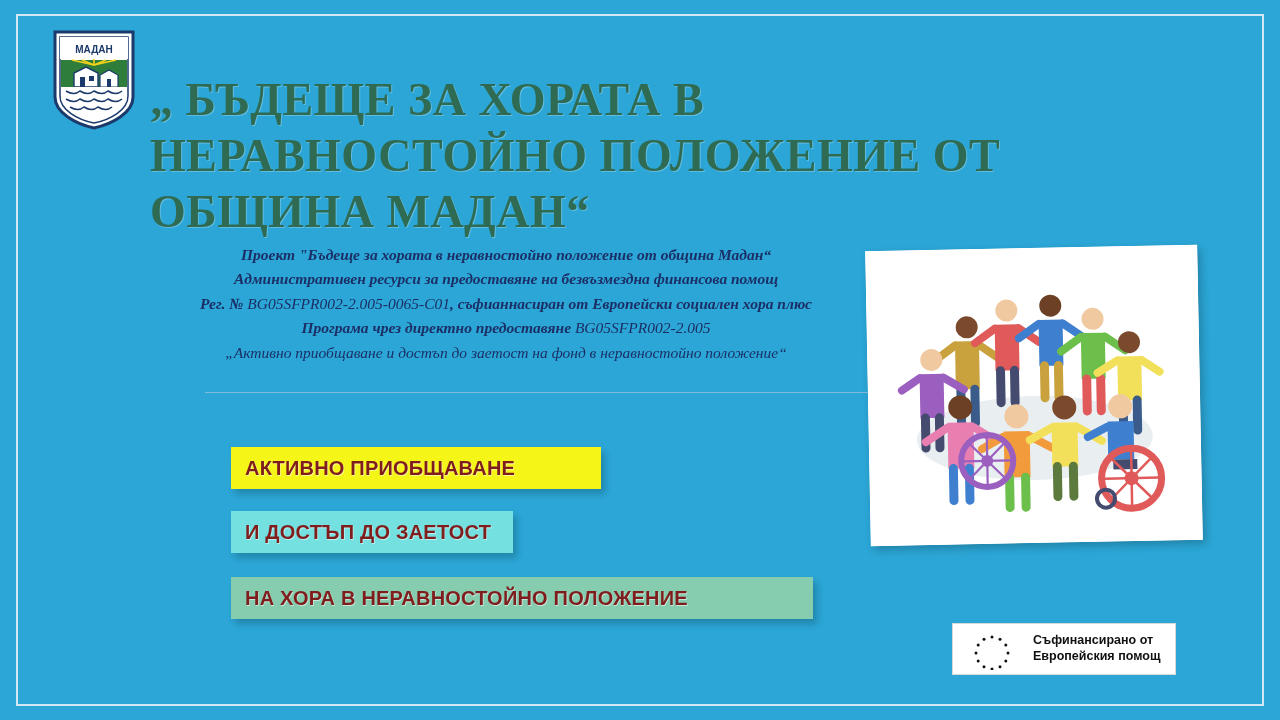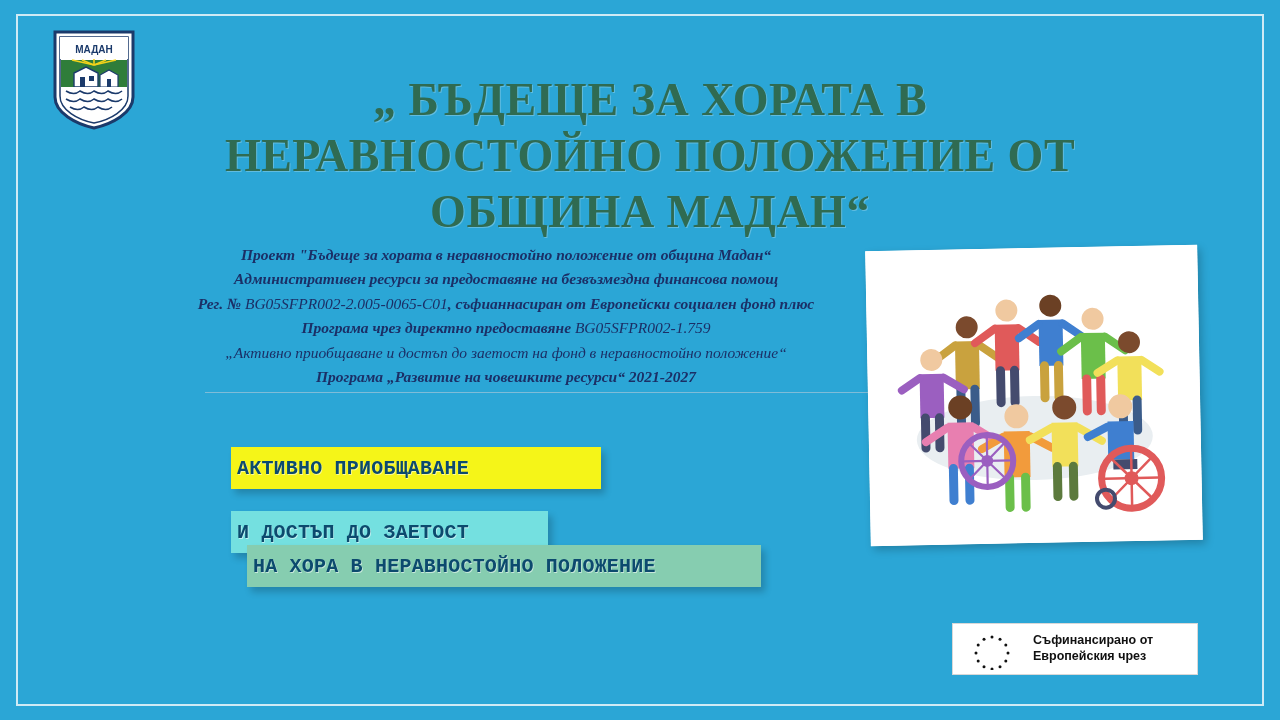--- a/index.html
+++ b/index.html
@@ -40,21 +40,21 @@
     height: 102px;
   }
   .crest svg { display:block; width: 84px; height: 102px; }
 
   
   .title {
     position: absolute;
     left: 150px;
     top: 72px;
     width: 1000px;
-    text-align: center;
+    text-align: left;
     color: #2f6b52;
     font-family: "Liberation Serif", serif;
     font-weight: bold;
     font-size: 46px;
     line-height: 1.22;
     letter-spacing: 0.5px;
     text-shadow: 1px 1px 0 rgba(255,255,255,0.25);
   }
 
   
@@ -99,39 +99,39 @@
     background: #fdfdfd;
   }
   .photo svg { display: block; width: 100%; height: 100%; }
 
   
   .bar {
     position: absolute;
     display: flex;
     align-items: center;
     box-sizing: border-box;
-    padding: 0 6px;
-    font-family: Liberation Mono, monospace;
+    padding: 0 14px;
+    font-family: Liberation Sans, sans-serif;
     font-weight: bold;
     font-size: 20px;
-    color: #0c4a6e;
+    color: #7f1d1d;
     letter-spacing: 0.2px;
     box-shadow: 4px 5px 7px rgba(0,0,0,0.20);
     text-shadow: 0.7px 0.7px 0 rgba(255,255,255,0.55);
   }
   .bar1 { left: 231px; top: 447px; width: 370px; height: 42px; background: #f5f518; }
-  .bar2 { left: 231px; top: 511px; width: 317px; height: 42px; background: #74e0e0; }
-  .bar3 { left: 231px; top: 545px; width: 514px; height: 42px; background: #86cdb0; margin-left: 16px; }
+  .bar2 { left: 231px; top: 511px; width: 282px; height: 42px; background: #74e0e0; }
+  .bar3 { left: 231px; top: 577px; width: 582px; height: 42px; background: #86cdb0; }
 
   
   .eu {
     position: absolute;
     left: 952px;
     top: 623px;
-    width: 246px;
+    width: 224px;
     height: 52px;
     background: #ffffff;
     border: 1px solid #d8d8d8;
     display: flex;
     align-items: center;
     box-sizing: border-box;
     padding: 0 8px;
   }
   .eu-flag {
     width: 62px;
@@ -181,24 +181,23 @@
       <path d="M14 70 q8 5 14 0 q8 5 14 0 q8 5 14 0 q8 5 14 0" fill="none" stroke="#1b3a6b" stroke-width="1.6"></path>
       <path d="M18 78 q8 5 14 0 q8 5 14 0 q8 5 14 0" fill="none" stroke="#1b3a6b" stroke-width="1.6"></path>
     </svg>
   </div>
 
   <div class="title">„ БЪДЕЩЕ ЗА ХОРАТА В НЕРАВНОСТОЙНО ПОЛОЖЕНИЕ ОТ ОБЩИНА МАДАН“</div>
 
   <div class="project-block">
     <div class="ln"><b>Проект "Бъдеще за хората в неравностойно положение от община Мадан“</b></div>
     <div class="ln"><b>Административен ресурси за предоставяне на безвъзмездна финансова помощ</b></div>
-    <div class="ln"><b>Рег. № </b><i>BG05SFPR002-2.005-0065-C01</i><b>, съфианнасиран от Европейски социален фонд плюс</b></div>
-    <div class="ln"><b>Програма чрез директно предоставяне </b><i>BG05SFPR002-1.759</i></div>
+    <div class="ln"><b>Рег. № </b><i>BG05SFPR002-2.005-0065-C01</i><b>, съфианнасиран от Европейски социален хора плюс</b></div>
+    <div class="ln"><b>Програма чрез директно предоставяне </b><i>BG05SFPR002-2.005</i></div>
     <div class="ln"><i>„Активно приобщаване и достъп до заетост на фонд в неравностойно положение“</i></div>
-    <div class="ln"><b>Програма „Развитие на човешките ресурси“ 2021-2027</b></div>
   </div>
   <div class="rule"></div>
 
   <div class="photo">
     <div class="photo-inner">
       <svg viewBox="0 0 332 295" xmlns="http://www.w3.org/2000/svg" aria-hidden="true">
         <rect x="0" y="0" width="332" height="295" fill="#ffffff"></rect>
         <ellipse cx="166" cy="190" rx="118" ry="42" fill="#e9eef1"></ellipse>
         <g stroke-linecap="round">
 
@@ -308,17 +307,17 @@
           <circle cx="23" cy="37.8" r="1.5"></circle>
           <circle cx="17.2" cy="32" r="1.5"></circle>
           <circle cx="15" cy="24" r="1.5"></circle>
           <circle cx="17.2" cy="16" r="1.5"></circle>
           <circle cx="23" cy="10.2" r="1.5"></circle>
         </g>
       </svg>
     </div>
     <div class="eu-text">
       <div>Съфинансирано от</div>
-      <div>Европейския чрез</div>
+      <div>Европейския помощ</div>
     </div>
   </div>
 
 </div>
 
 </body></html>

